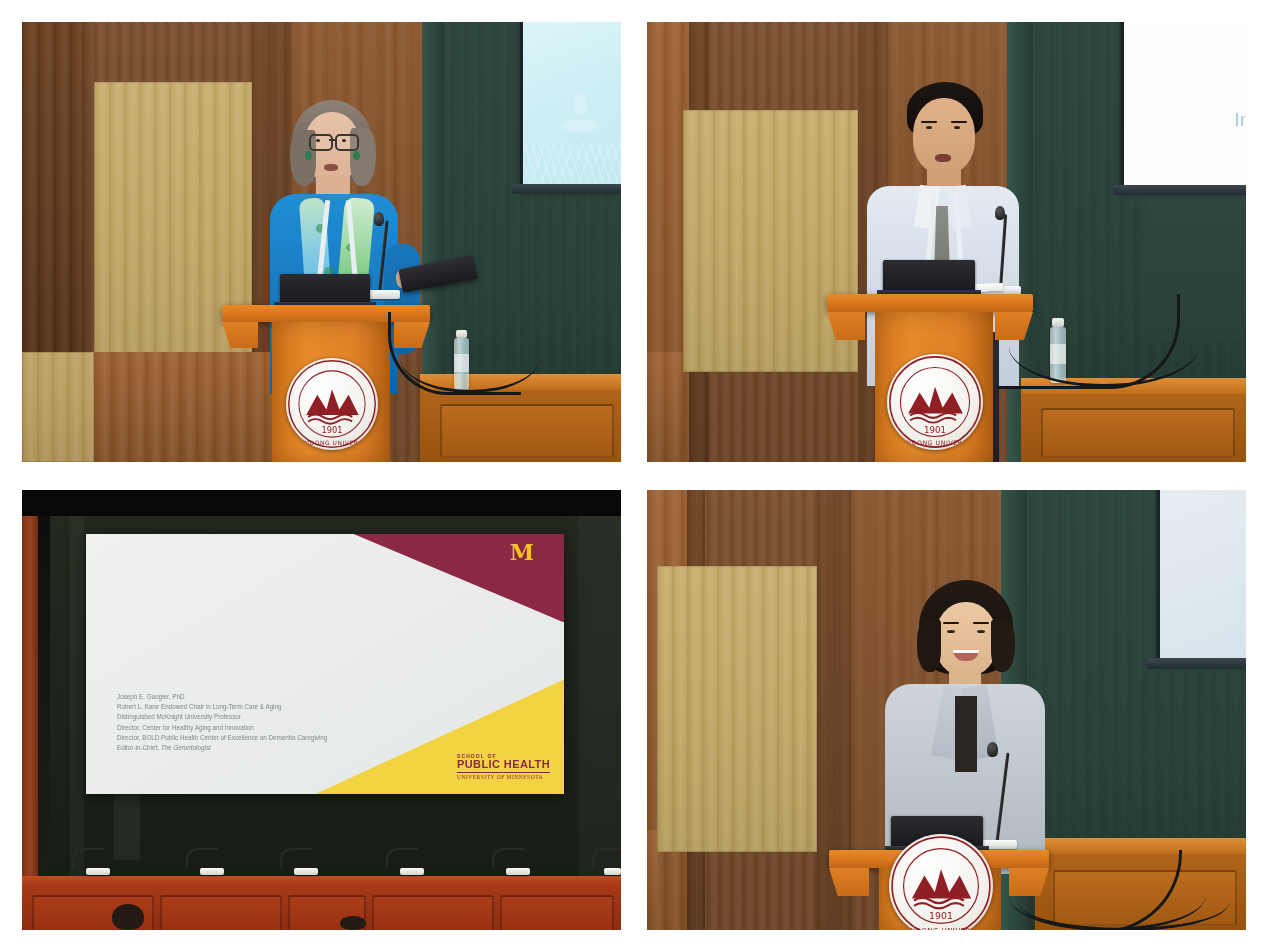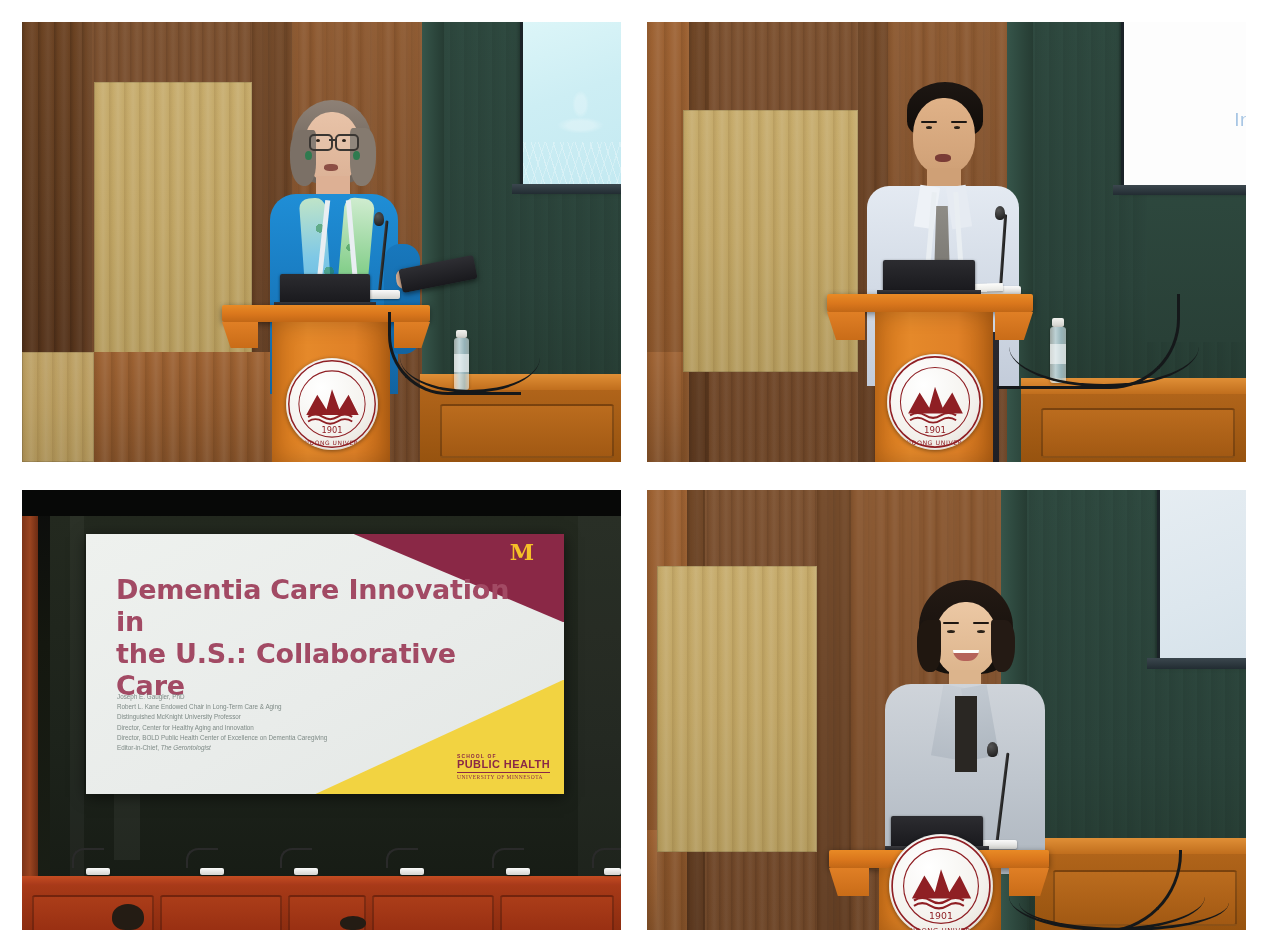--- a/index.html
+++ b/index.html
@@ -354,24 +354,20 @@
     <div class="layer" style="left:48px;top:26px;width:14px;height:372px;background:rgba(255,255,255,.04);"></div>
     <div class="layer" style="left:92px;top:120px;width:26px;height:250px;background:rgba(255,255,255,.05);"></div>
     <div class="layer" style="left:556px;top:26px;width:43px;height:372px;background:rgba(255,255,255,.03);"></div>
 
     <div class="slide" style="left:64px;top:44px;width:478px;height:260px;">
       <div class="slide-maroon"></div>
       <div class="slide-gold"></div>
 
       <div class="m-logo" style="right:30px;top:7px;font-size:22px;line-height:1;">M</div>
 
-      <div class="slide-title" style="left:30px;top:40px;width:400px;font-size:27px;">
-        <div>Dementia Care Innovation in</div>
-        <div>the U.S.: Collaborative Care</div>
-      </div>
 
       <div class="slide-byline" style="left:31px;top:158px;width:290px;font-size:6.3px;">
         <div>Joseph E. Gaugler, PhD</div>
         <div>Robert L. Kane Endowed Chair in Long-Term Care &amp; Aging</div>
         <div>Distinguished McKnight University Professor</div>
         <div>Director, Center for Healthy Aging and Innovation</div>
         <div>Director, BOLD Public Health Center of Excellence on Dementia Caregiving</div>
         <div><span>Editor-in-Chief, </span><span class="ital">The Gerontologist</span></div>
       </div>
 

